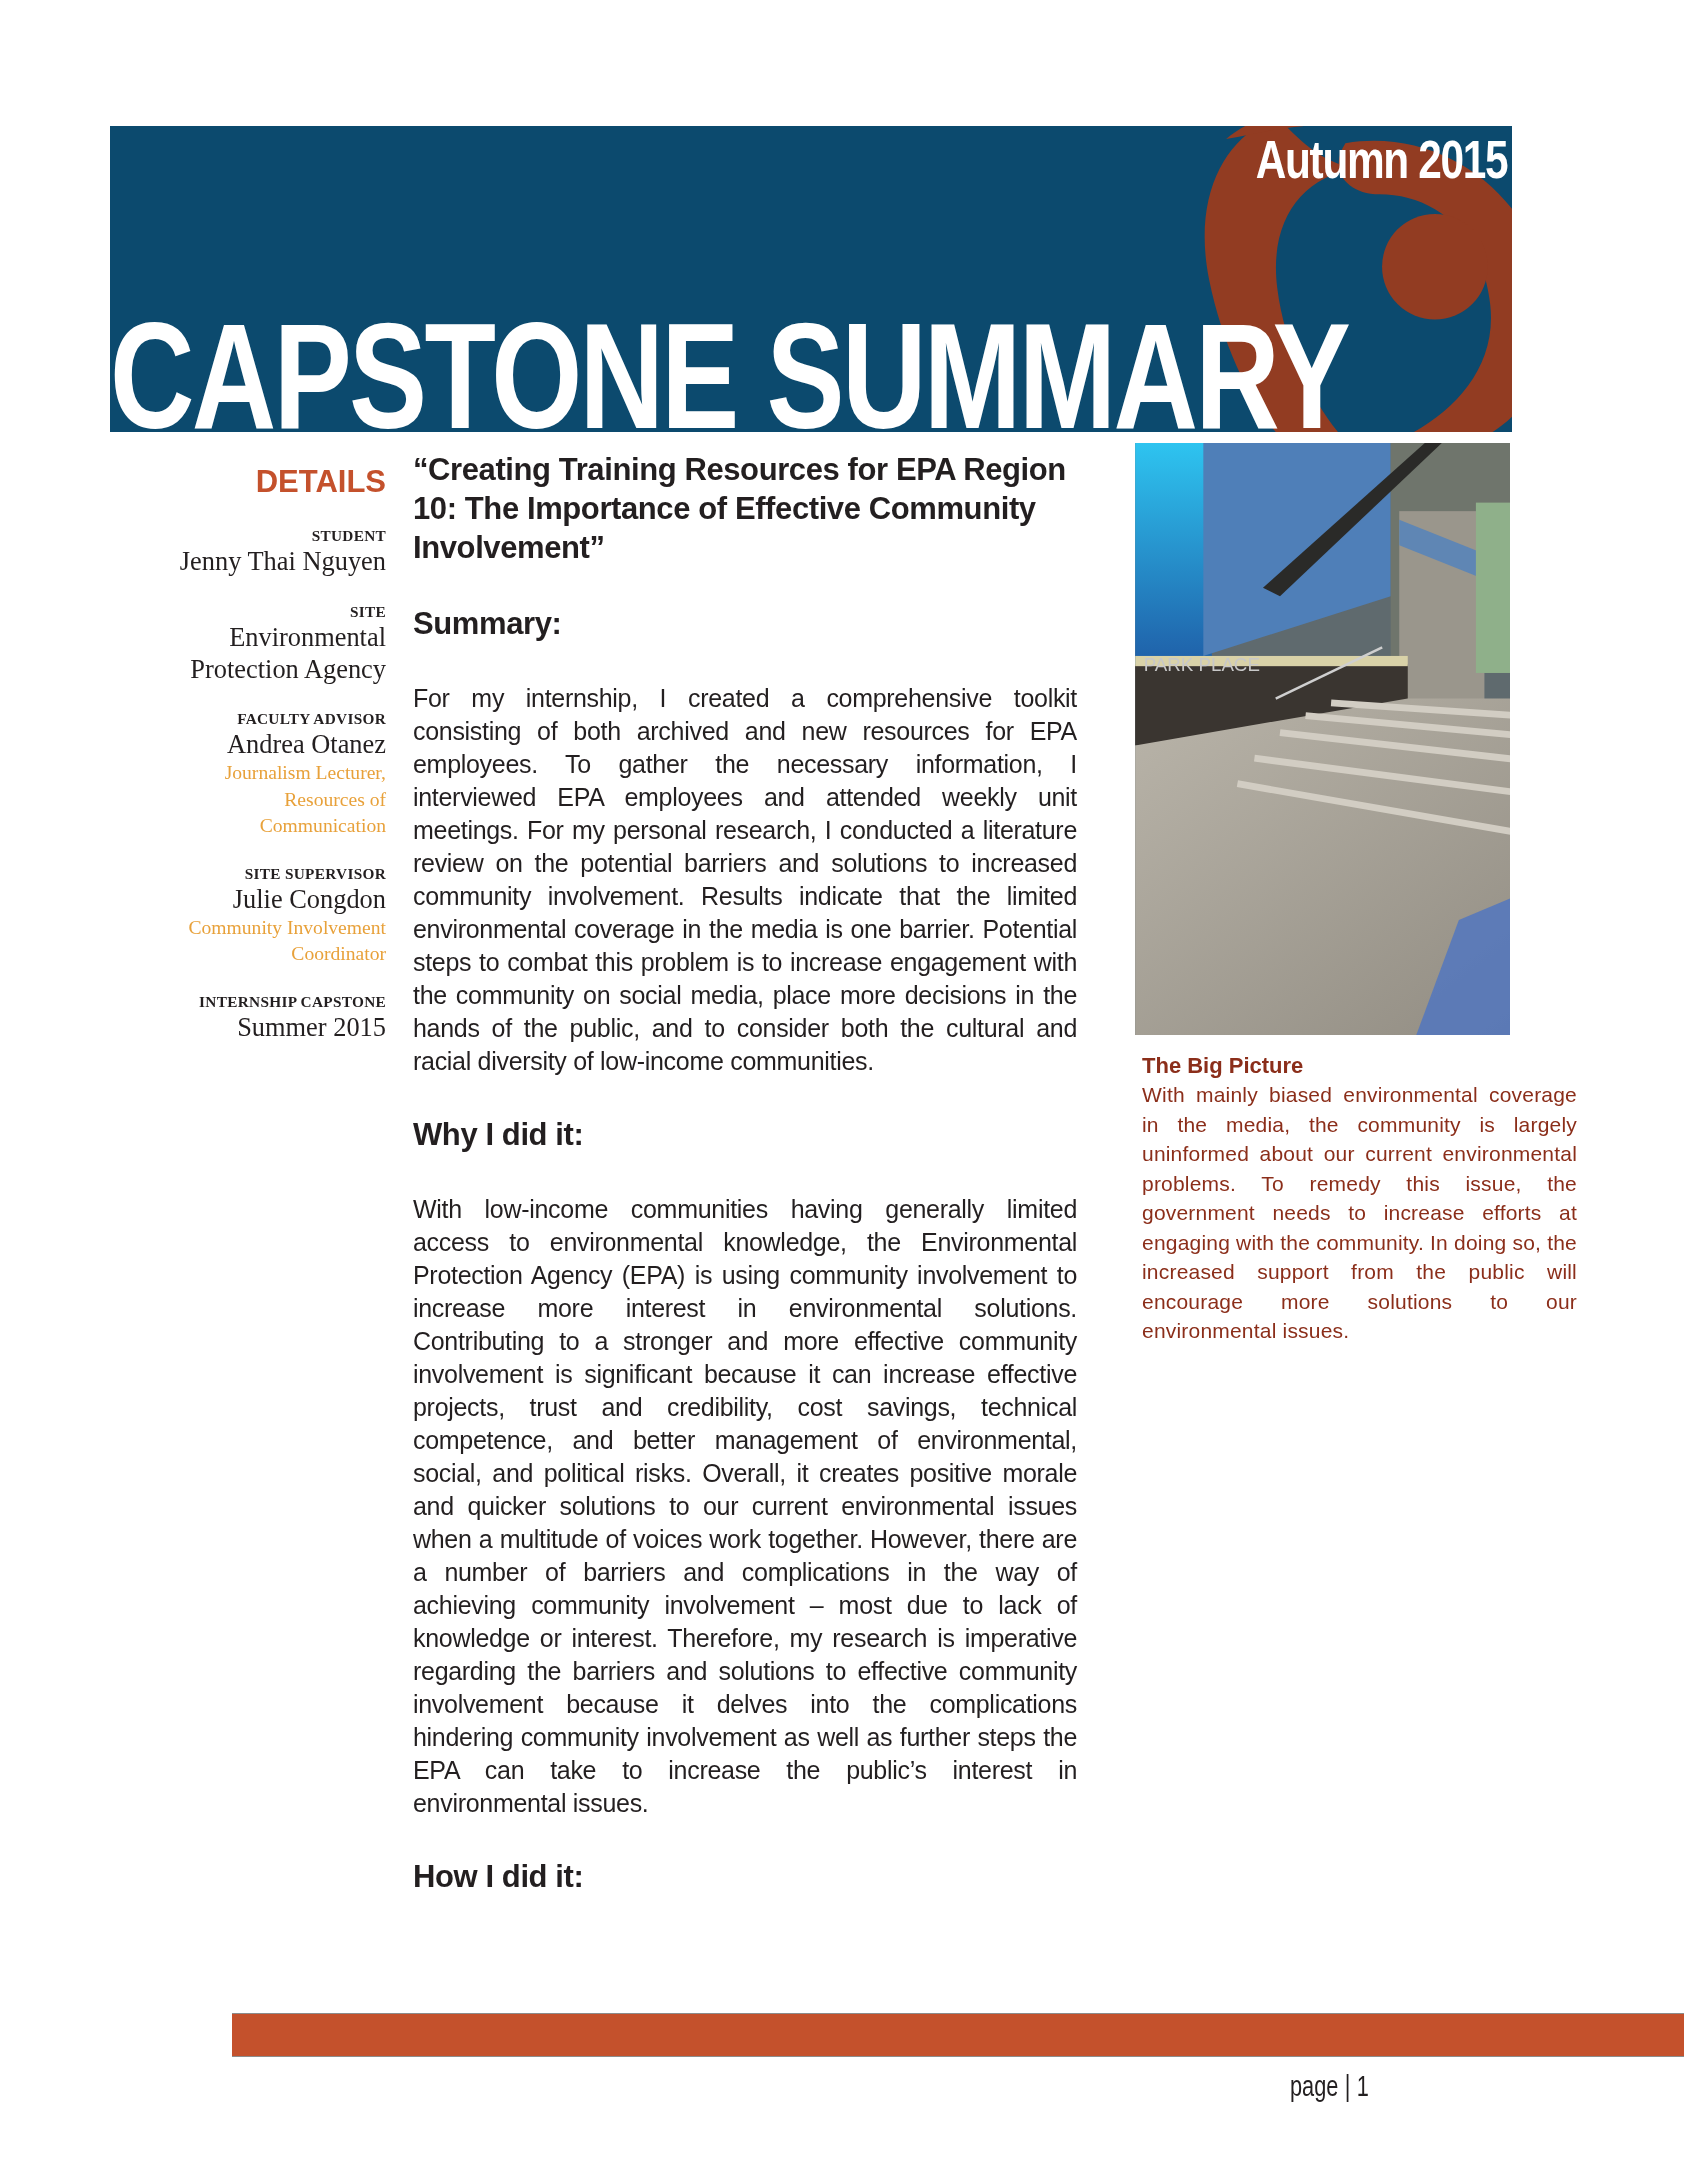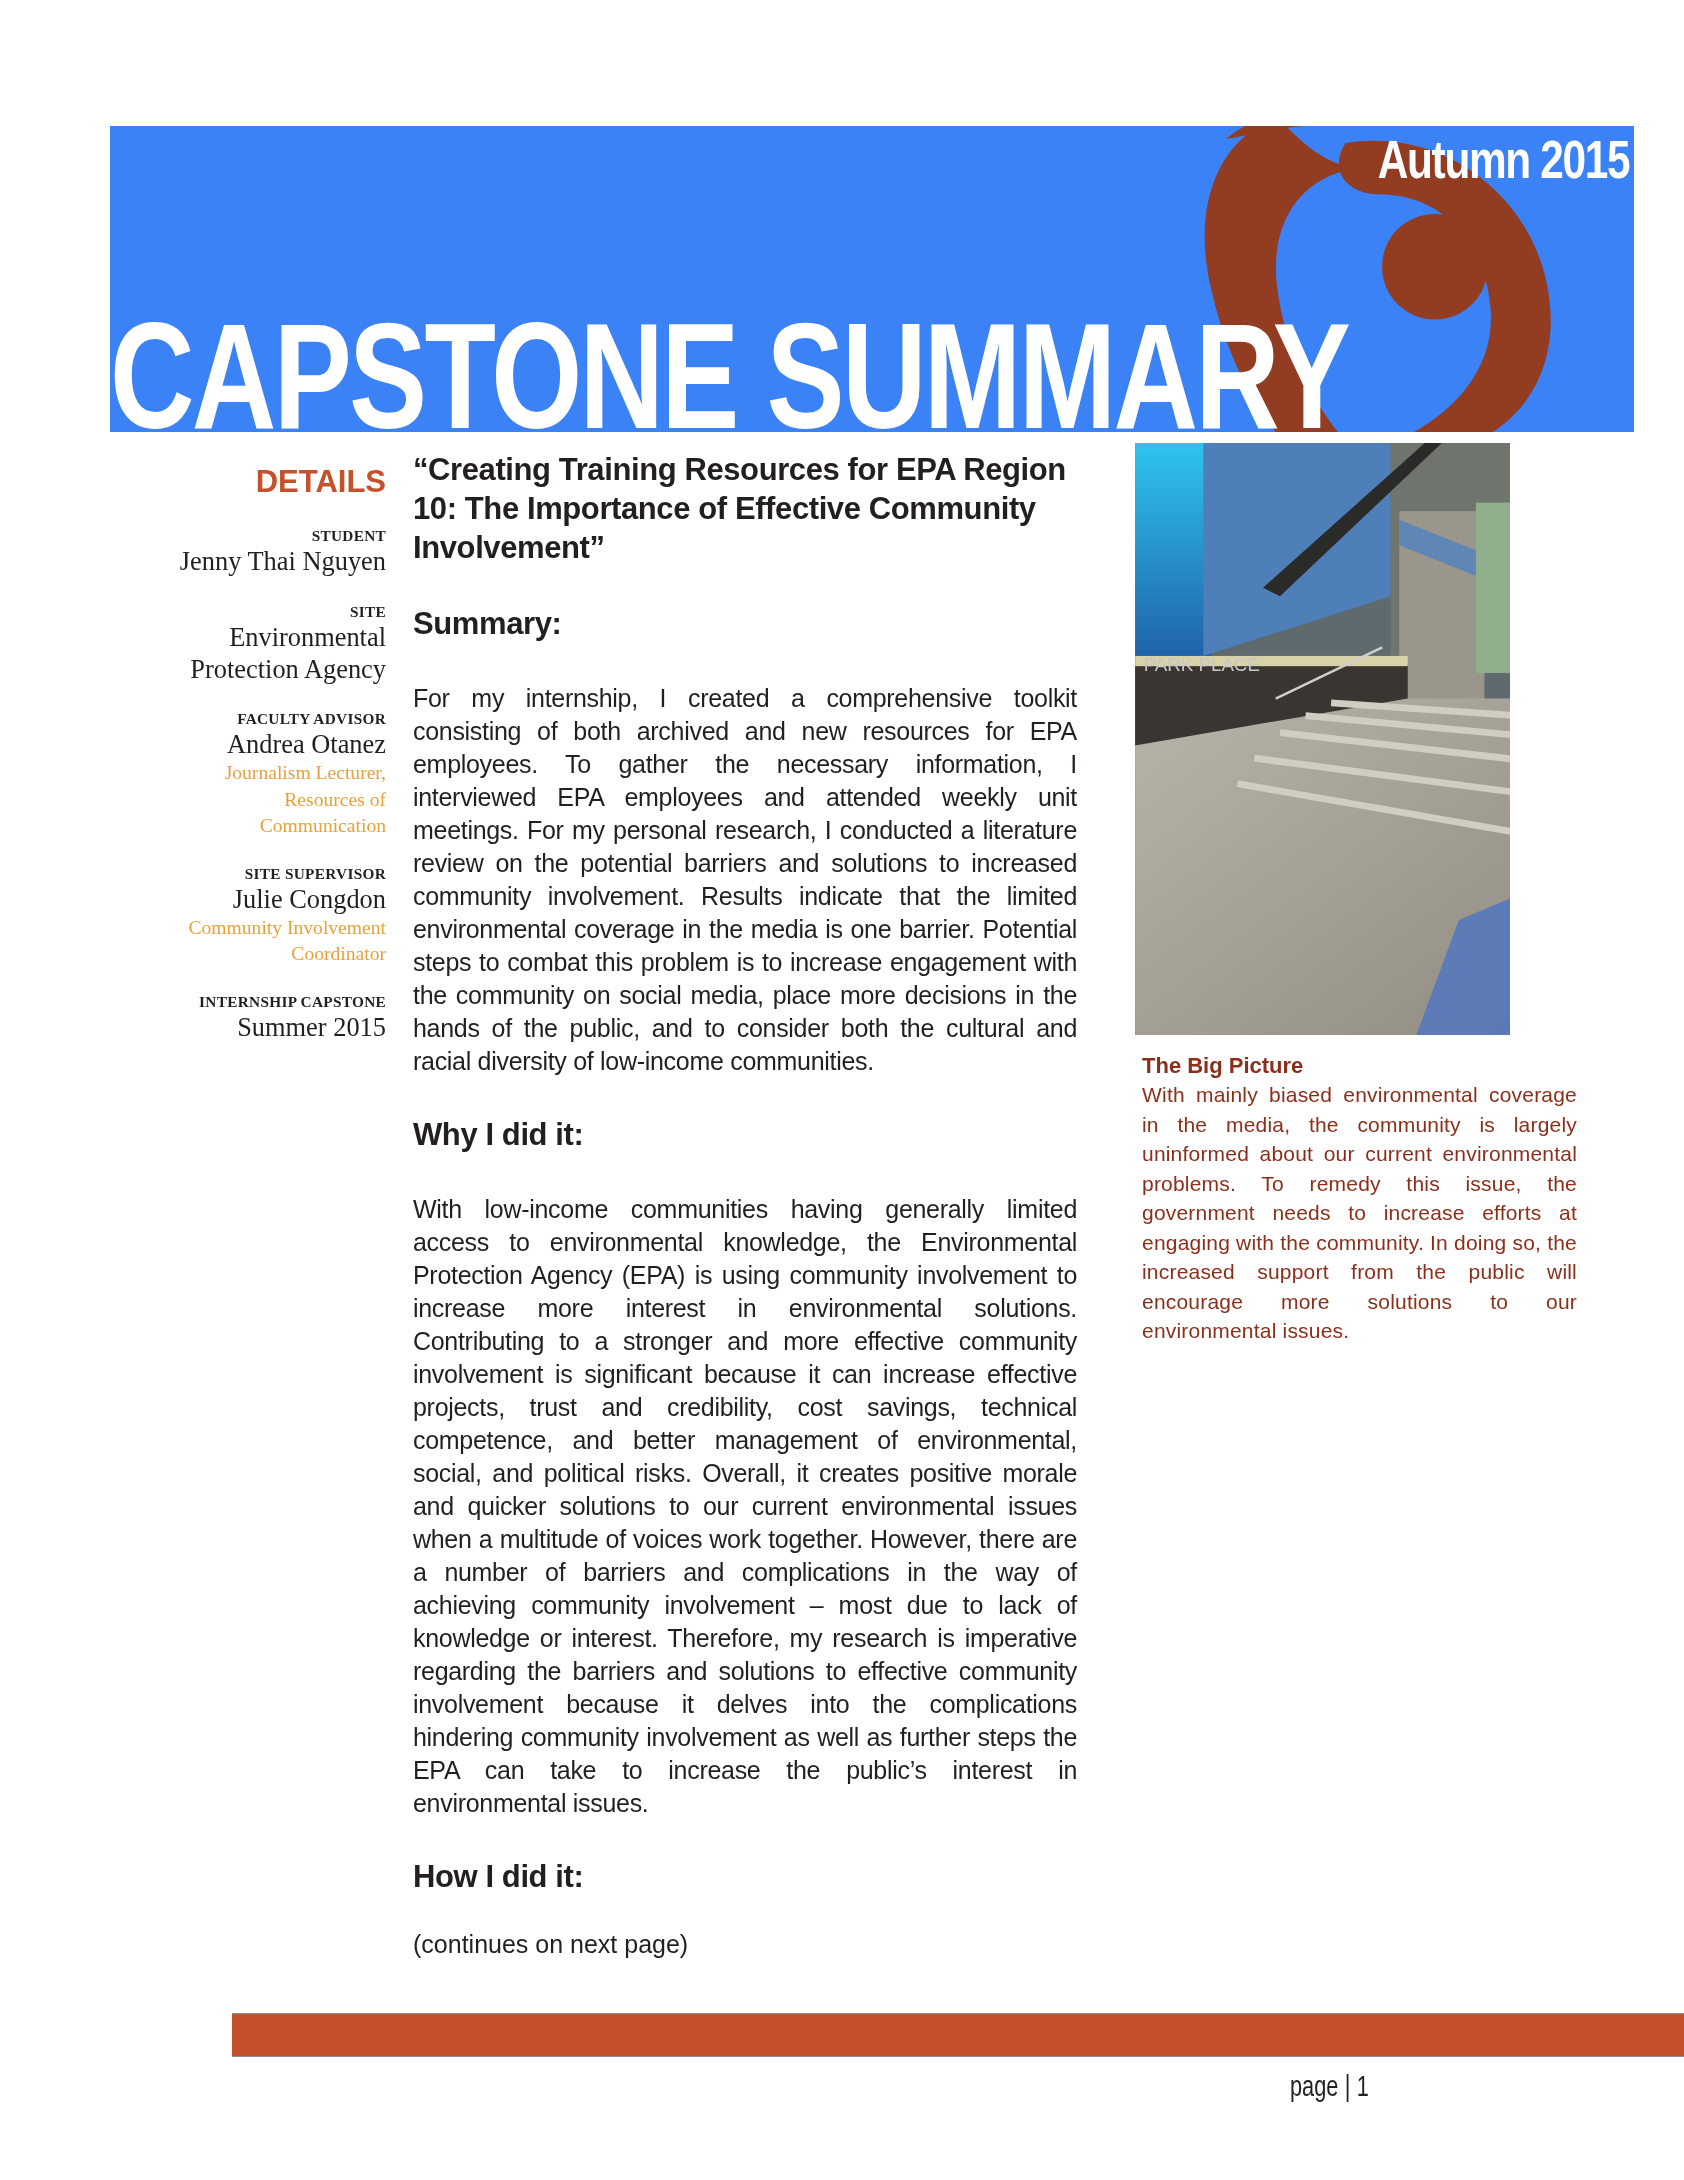--- a/index.html
+++ b/index.html
@@ -1,20 +1,20 @@
 <!DOCTYPE html>
 <html style="font-size:13.6px"><head>
 <meta charset="utf-8">
 <style>
   html, body { margin: 0; padding: 0; background: #ffffff; }
   body { width: 1684px; height: 2181px; position: relative; overflow: hidden;
          font-family: "Liberation Sans", sans-serif; color: #231f20; }
 
-  .header-band { position: absolute; left: 110px; top: 126px; width: 1524px; height: 306px;
-                 background: #3b82f6; overflow: hidden; }
+  .header-band { position: absolute; left: 110px; top: 126px; width: 1402px; height: 306px;
+                 background: #0c4a6e; overflow: hidden; }
   .swirl { position: absolute; left: 1065px; top: -17px; width: 409px; height: 341px; }
   .season { position: absolute; right: 5.1px; top: 0px; color: #ffffff; font-weight: bold;
             font-family: "Liberation Sans Narrow", "Liberation Sans", sans-serif;
             font-size: 53px; letter-spacing: -1.7px; transform: scaleX(0.8); transform-origin: right top; line-height: 68px; }
   .big-title { position: absolute; left: 0px; bottom: -19px; color: #ffffff; font-weight: bold;
                font-size: 150px; line-height: 150px; letter-spacing: -3.4px;
                transform: scaleX(0.78); transform-origin: left bottom; white-space: nowrap; }
 
   .details { position: absolute; left: 119px; top: 464px; width: 267px; text-align: right; }
   .details-heading { color: #c4512c; font-weight: bold; font-size: 31px; margin-bottom: 27px; }
@@ -93,21 +93,20 @@
 <div class="main">
   <div class="paper-title">“Creating Training Resources for EPA Region 10: The Importance of Effective Community Involvement”</div>
 
   <div class="sec-heading">Summary:</div>
   <div class="para">For my internship, I created a comprehensive toolkit consisting of both archived and new resources for EPA employees. To gather the necessary information, I interviewed EPA employees and attended weekly unit meetings. For my personal research, I conducted a literature review on the potential barriers and solutions to increased community involvement. Results indicate that the limited environmental coverage in the media is one barrier. Potential steps to combat this problem is to increase engagement with the community on social media, place more decisions in the hands of the public, and to consider both the cultural and racial diversity of low-income communities.</div>
 
   <div class="sec-heading">Why I did it:</div>
   <div class="para">With low-income communities having generally limited access to environmental knowledge, the Environmental Protection Agency (EPA) is using community involvement to increase more interest in environmental solutions. Contributing to a stronger and more effective community involvement is significant because it can increase effective projects, trust and credibility, cost savings, technical competence, and better management of environmental, social, and political risks. Overall, it creates positive morale and quicker solutions to our current environmental issues when a multitude of voices work together. However, there are a number of barriers and complications in the way of achieving community involvement – most due to lack of knowledge or interest. Therefore, my research is imperative regarding the barriers and solutions to effective community involvement because it delves into the complications hindering community involvement as well as further steps the EPA can take to increase the public’s interest in environmental issues.</div>
 
   <div class="sec-heading">How I did it:</div>
-  <div class="continues">(continues on next page)</div>
 </div>
 
 <div class="photo">
   <svg width="445" height="592" viewBox="0 0 522 695">
     <defs>
       <linearGradient id="sky" x1="0" y1="0" x2="0" y2="1">
         <stop offset="0" stop-color="#2ec4f0"></stop>
         <stop offset="1" stop-color="#1f5fa8"></stop>
       </linearGradient>
       <linearGradient id="ground" x1="0" y1="0" x2="1" y2="1">

